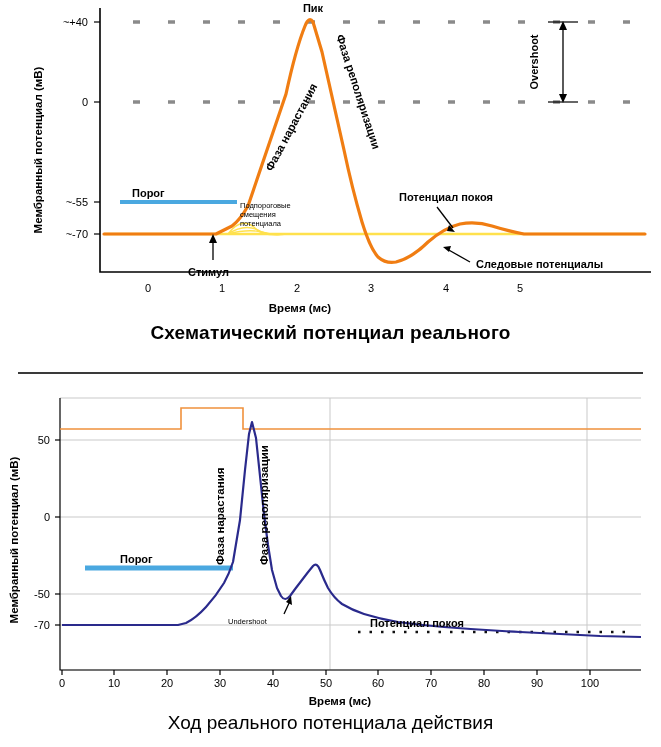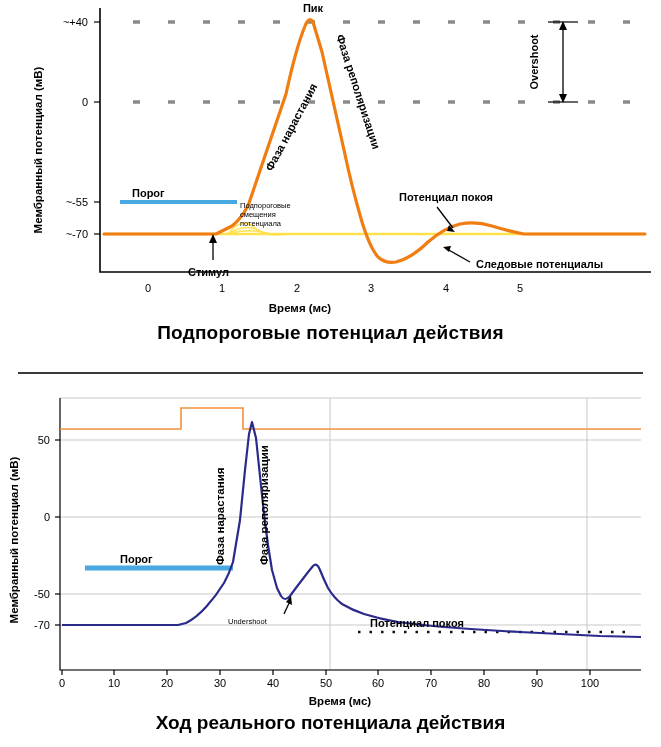--- a/index.html
+++ b/index.html
@@ -55,21 +55,21 @@
     height: 330px;
     text-align: right;
   }
   #fig2-caption {
     position: absolute;
     left: 0;
     top: 712px;
     width: 661px;
     text-align: center;
     font-size: 19px;
-    font-weight: bold;
+    font-weight: normal;
   }
   svg { display: block; }
   .axis-line { stroke: #000; stroke-width: 1.6; fill: none; }
   .axis-line2 { stroke: #000; stroke-width: 1.2; fill: none; }
   .tick { stroke: #000; stroke-width: 1.2; }
   .gridline { stroke: #c9c9c9; stroke-width: 1; }
   .lbl-ax { font-family: "Liberation Sans", sans-serif; font-size: 11px; fill: #000; }
   .lbl-axis-title { font-family: "Liberation Sans", sans-serif; font-size: 11.5px; font-weight: bold; fill: #000; }
   .lbl-ann { font-family: "Liberation Sans", sans-serif; font-size: 11px; font-weight: bold; fill: #000; }
   .lbl-small { font-family: "Liberation Sans", sans-serif; font-size: 7.5px; fill: #000; }
@@ -159,21 +159,21 @@
 
       <text class="lbl-ann" transform="translate(538,62) rotate(-90)" text-anchor="middle">Overshoot</text>
       <line class="axis-line2" x1="548" y1="22" x2="578" y2="22"></line>
       <line class="axis-line2" x1="548" y1="102" x2="578" y2="102"></line>
       <line class="arrow" x1="563" y1="28" x2="563" y2="96"></line>
       <path d="M563 21 l-4 9 l8 0 z" fill="#000"></path>
       <path d="M563 103 l-4 -9 l8 0 z" fill="#000"></path>
     </svg>
   </div>
 
-  <div id="fig1-caption">Подпороговые потенциал действия</div>
+  <div id="fig1-caption">Схематический потенциал реального</div>
 
   <div class="divider"></div>
 
   <div id="fig2">
     <svg width="661" height="330" viewBox="0 0 661 330">
 
       <g>
         <line class="gridline" x1="60" y1="60" x2="641" y2="60"></line>
         <line class="gridline" x1="60" y1="137" x2="641" y2="137"></line>
         <line class="gridline" x1="60" y1="214" x2="641" y2="214"></line>

